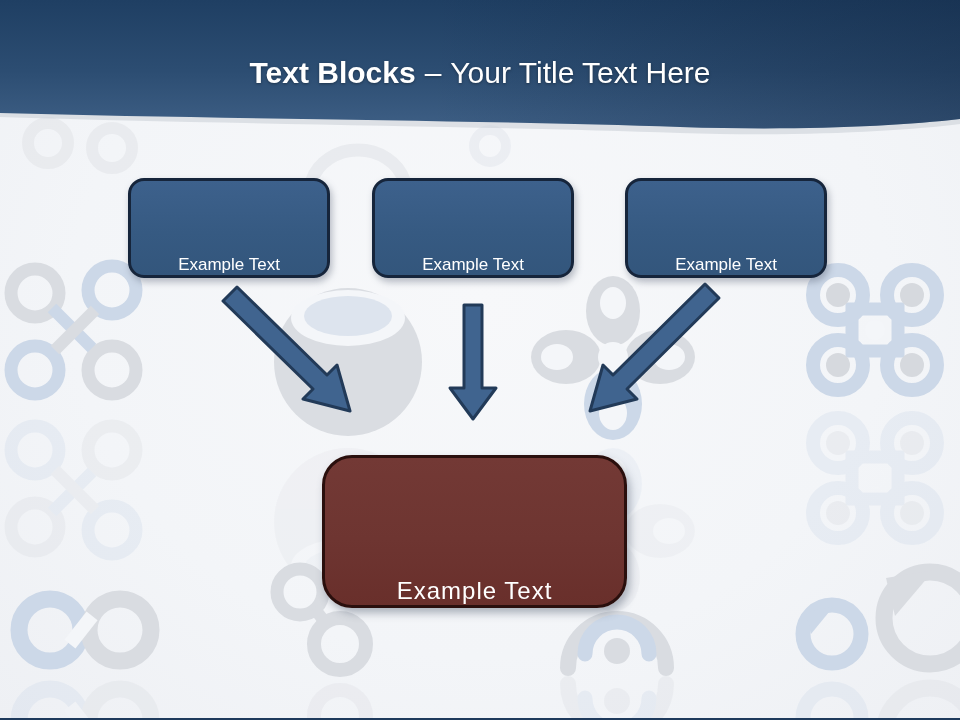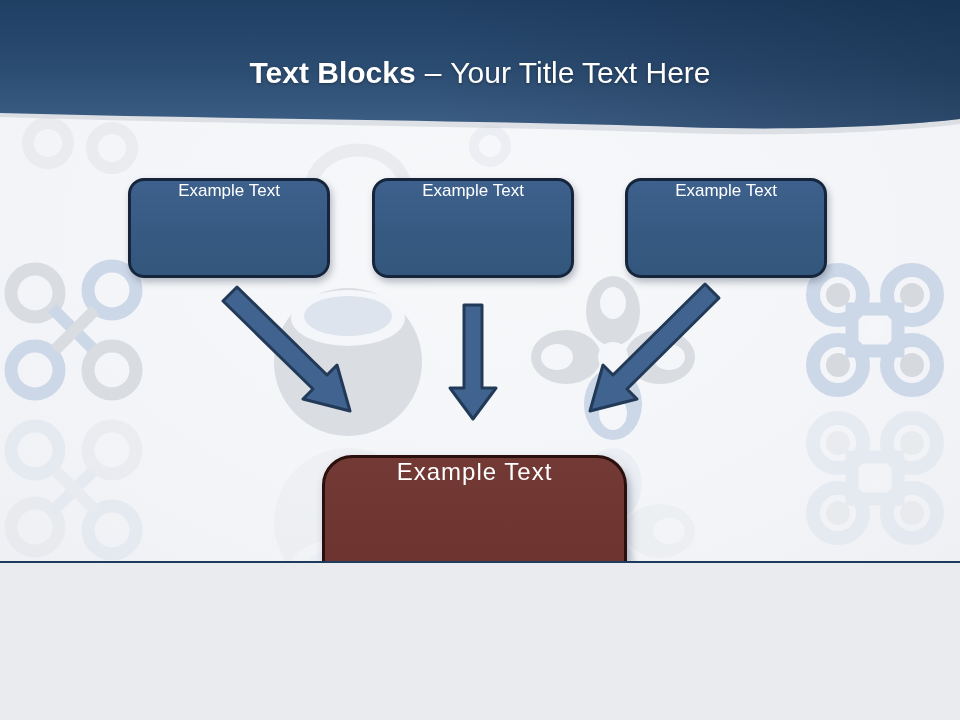--- a/index.html
+++ b/index.html
@@ -1,33 +1,33 @@
 <!DOCTYPE html>
 <html><head>
 <meta charset="utf-8">
 <style>
   html,body{margin:0;padding:0;background:#e9ebef;}
   .slide{
-    position:relative;width:960px;height:563px;overflow:hidden;
+    position:relative;width:960px;height:720px;overflow:hidden;
     background:radial-gradient(ellipse at 50% 42%, #f7f8fa 0%, #f3f5f8 60%, #eef0f4 100%);
     font-family:"Liberation Sans", sans-serif;
   }
   svg{display:block;}
   .bg-watermarks{position:absolute;left:0;top:0;z-index:0;}
   .arrows-layer{position:absolute;left:0;top:0;z-index:1;}
   .header-wave{position:absolute;left:0;top:0;z-index:2;}
   .slide-title{
     position:absolute;left:0;top:52px;width:100%;height:42px;line-height:42px;
     text-align:center;color:#ffffff;font-size:30px;z-index:3;
     text-shadow:0 1px 3px rgba(0,0,0,.35);
   }
   .slide-title .t-bold{font-weight:bold;}
   .slide-title .t-sep{margin:0 9px;font-weight:400;}
   .box{
-    position:absolute;display:flex;align-items:flex-start;justify-content:center;
+    position:absolute;display:flex;align-items:flex-end;justify-content:center;
     color:#ffffff;text-align:center;z-index:2;box-sizing:border-box;
   }
   .top-box{
     width:202px;height:100px;border-radius:16px;
     border:3px solid #16253b;
     background:linear-gradient(180deg,#3d618c 0%,#365a82 55%,#33567c 100%);
     box-shadow:2px 4px 7px rgba(80,90,110,.4);
     font-size:17px;
   }
   .top-box-1{left:128px;top:178px;}

